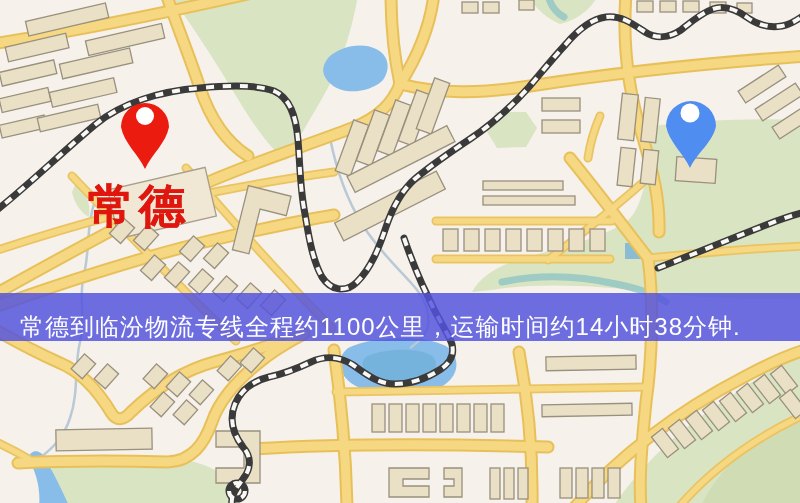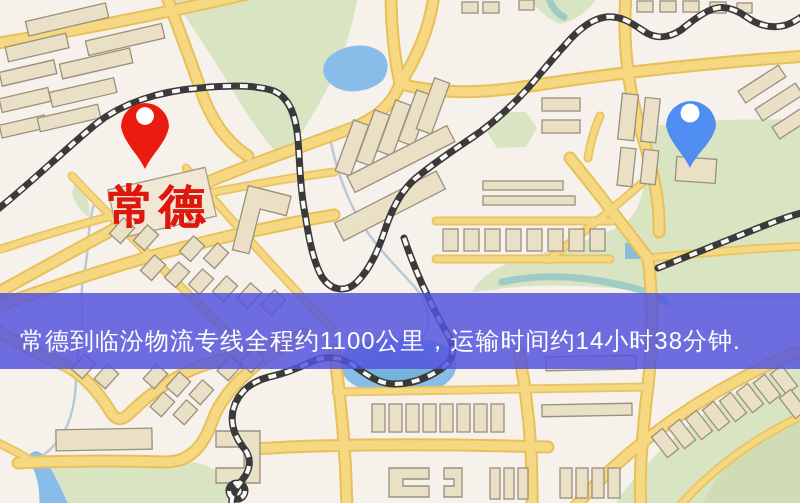--- a/index.html
+++ b/index.html
@@ -6,24 +6,24 @@
   .stage{
     position:relative;width:800px;height:503px;overflow:hidden;
     background:#f6f1ea;
     font-family:"Liberation Sans","DejaVu Sans",sans-serif;
   }
   .stage svg{position:absolute;left:0;top:0;}
   .place-label{
     position:absolute;font-weight:bold;white-space:nowrap;
     -webkit-text-stroke:0.5px currentColor;
   }
-  .place-label.origin{left:88px;top:176px;font-size:46px;letter-spacing:5px;color:#e0170f;margin-left:20px;}
+  .place-label.origin{left:88px;top:176px;font-size:46px;letter-spacing:5px;color:#e0170f;}
   .place-label.dest{left:637px;top:175px;font-size:46px;letter-spacing:4px;color:#2a2ad2;}
   .banner{
-    position:absolute;left:0;top:293px;width:800px;height:76px;
+    position:absolute;left:0;top:293px;width:800px;height:48px;
     background:rgba(84,84,222,0.84);
     display:flex;align-items:center;box-sizing:border-box;
     padding:20px 10px 0 20px;
   }
   .banner span{
     color:#ffffff;font-size:24px;letter-spacing:1px;white-space:nowrap;
   }
   
   .park{fill:#d9e4c3;stroke:none;}
   .park-dark{fill:#cbd9ac;opacity:.65;}

